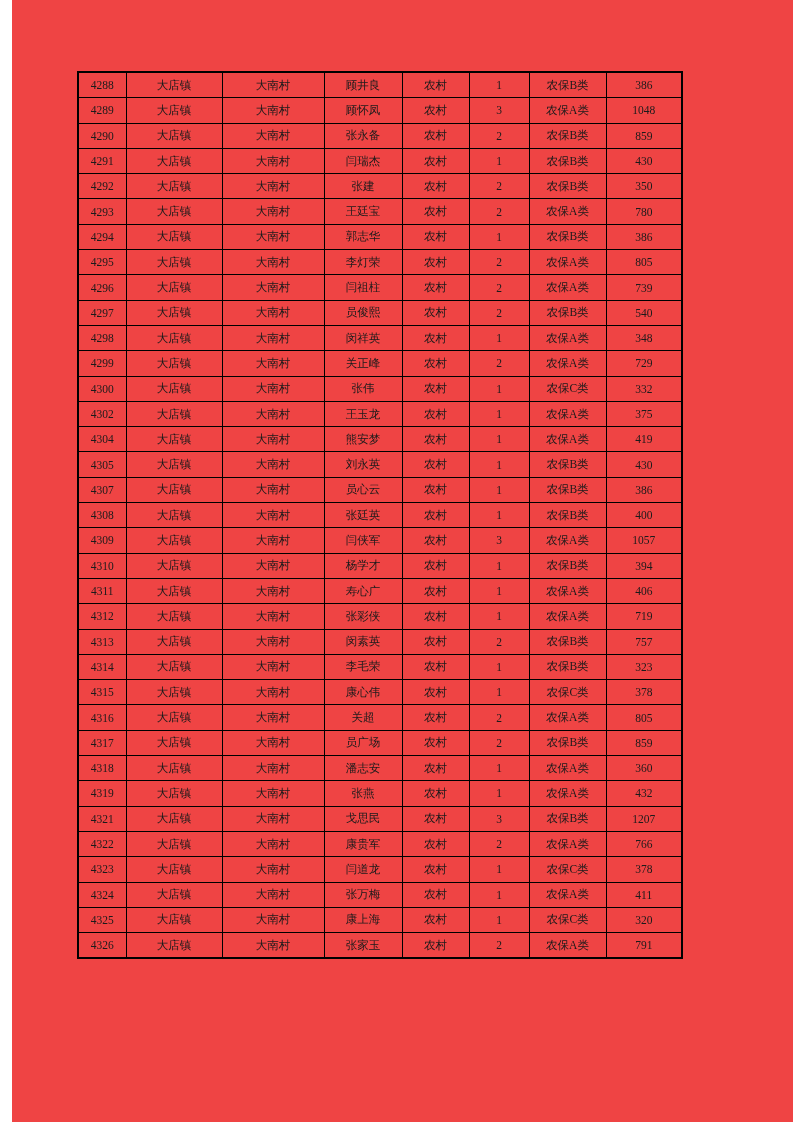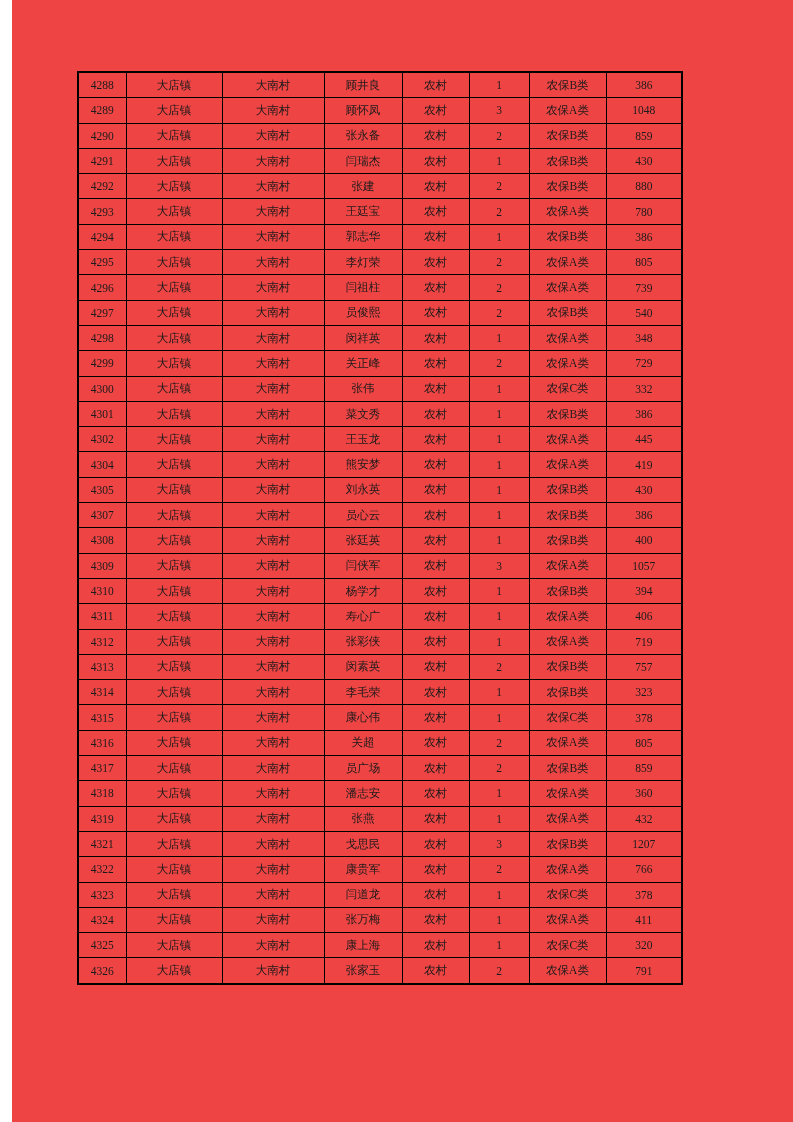--- a/index.html
+++ b/index.html
@@ -99,21 +99,21 @@
           <td>430</td>
         </tr>
         <tr>
           <td>4292</td>
           <td>大店镇</td>
           <td>大南村</td>
           <td>张建</td>
           <td>农村</td>
           <td>2</td>
           <td>农保B类</td>
-          <td>880</td>
+          <td>350</td>
         </tr>
         <tr>
           <td>4293</td>
           <td>大店镇</td>
           <td>大南村</td>
           <td>王廷宝</td>
           <td>农村</td>
           <td>2</td>
           <td>农保A类</td>
           <td>780</td>
@@ -182,38 +182,28 @@
           <td>4300</td>
           <td>大店镇</td>
           <td>大南村</td>
           <td>张伟</td>
           <td>农村</td>
           <td>1</td>
           <td>农保C类</td>
           <td>332</td>
         </tr>
         <tr>
-          <td>4301</td>
-          <td>大店镇</td>
-          <td>大南村</td>
-          <td>菜文秀</td>
-          <td>农村</td>
-          <td>1</td>
-          <td>农保B类</td>
-          <td>386</td>
-        </tr>
-        <tr>
           <td>4302</td>
           <td>大店镇</td>
           <td>大南村</td>
           <td>王玉龙</td>
           <td>农村</td>
           <td>1</td>
           <td>农保A类</td>
-          <td>445</td>
+          <td>375</td>
         </tr>
         <tr>
           <td>4304</td>
           <td>大店镇</td>
           <td>大南村</td>
           <td>熊安梦</td>
           <td>农村</td>
           <td>1</td>
           <td>农保A类</td>
           <td>419</td>

